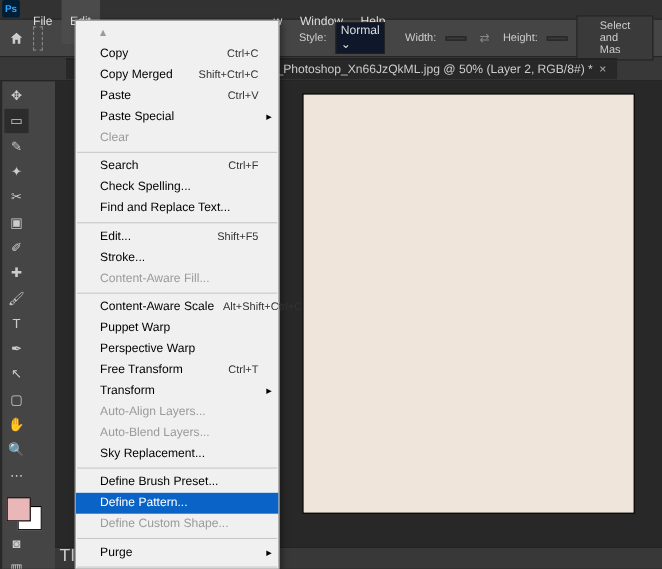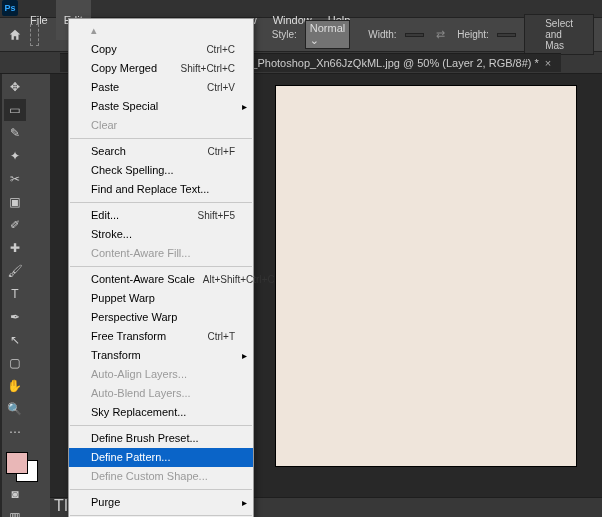--- a/index.html
+++ b/index.html
@@ -5,21 +5,21 @@
 * { margin: 0; padding: 0; box-sizing: border-box; font-family: "Segoe UI", Tahoma, sans-serif; font-size: 11px; }
 body { background: #323232; width: 602px; height: 517px; overflow: hidden; color: #ddd; position: relative; }
 .menubar { height: 18px; background: #323232; display: flex; align-items: flex-start; padding-left: 2px; border-bottom: 1px solid #222; }
 .menubar .logo { width: 16px; height: 16px; background: #001e36; color:#31a8ff; display:flex; align-items:center; justify-content:center; font-weight:bold; font-size:9px; border-radius:2px; margin-right:4px;}
 .menubar .mitem { padding: 14px 8px; color: #ddd; cursor: default; }
 .menubar .mitem.highlight { background:#4b4b4b; }
 .toolbar-row { height: 34px; background: #454545; border-bottom: 1px solid #222; display:flex; align-items:center; padding: 0 8px; gap:8px; }
 .home-icon { width:18px; height:18px; display:flex; align-items:center; justify-content:center; }
 .opt-box { width:22px; height:22px; border:1px dashed #888; }
 .opt-label { color:#ccc; font-size:10px; }
-.opt-select { background:#737373; color:#ddd; border:1px solid #222; padding:1px 4px; font-size:10px; }
+.opt-select { background:#0f172a; color:#ddd; border:1px solid #222; padding:1px 4px; font-size:10px; }
 .opt-num { width:40px; background:#3a3a3a; border:1px solid #222; color:#888; font-size:10px; padding:1px 3px;}
 .sel-mask { margin-left:auto; border:1px solid #222; padding:3px 20px; font-size:10px; color:#ccc; background:#3a3a3a;}
 .tabbar { height:22px; background:#383838; display:flex; align-items:center; padding-left:60px; gap:2px; border-bottom:1px solid #1e1e1e;}
 .tab { padding:3px 10px; font-size:10px; color:#ccc; background:#282828; border-top:1px solid #1e1e1e;}
 .tab .x { margin-left:6px; color:#aaa;}
 .workspace { position:absolute; top:74px; left:0; right:0; bottom:0; background:#282828; }
 .toolbox { position:absolute; top:74px; left:2px; width:48px; background:#454545; padding:2px; display:flex; flex-wrap:wrap; gap:1px;}
 .tool { width:22px; height:22px; display:flex; align-items:center; justify-content:center; color:#ccc; font-size:12px;}
 .tool.active { background:#2c2c2c; }
 .swatches { width:44px; height:34px; position:relative; margin-top:4px;}

